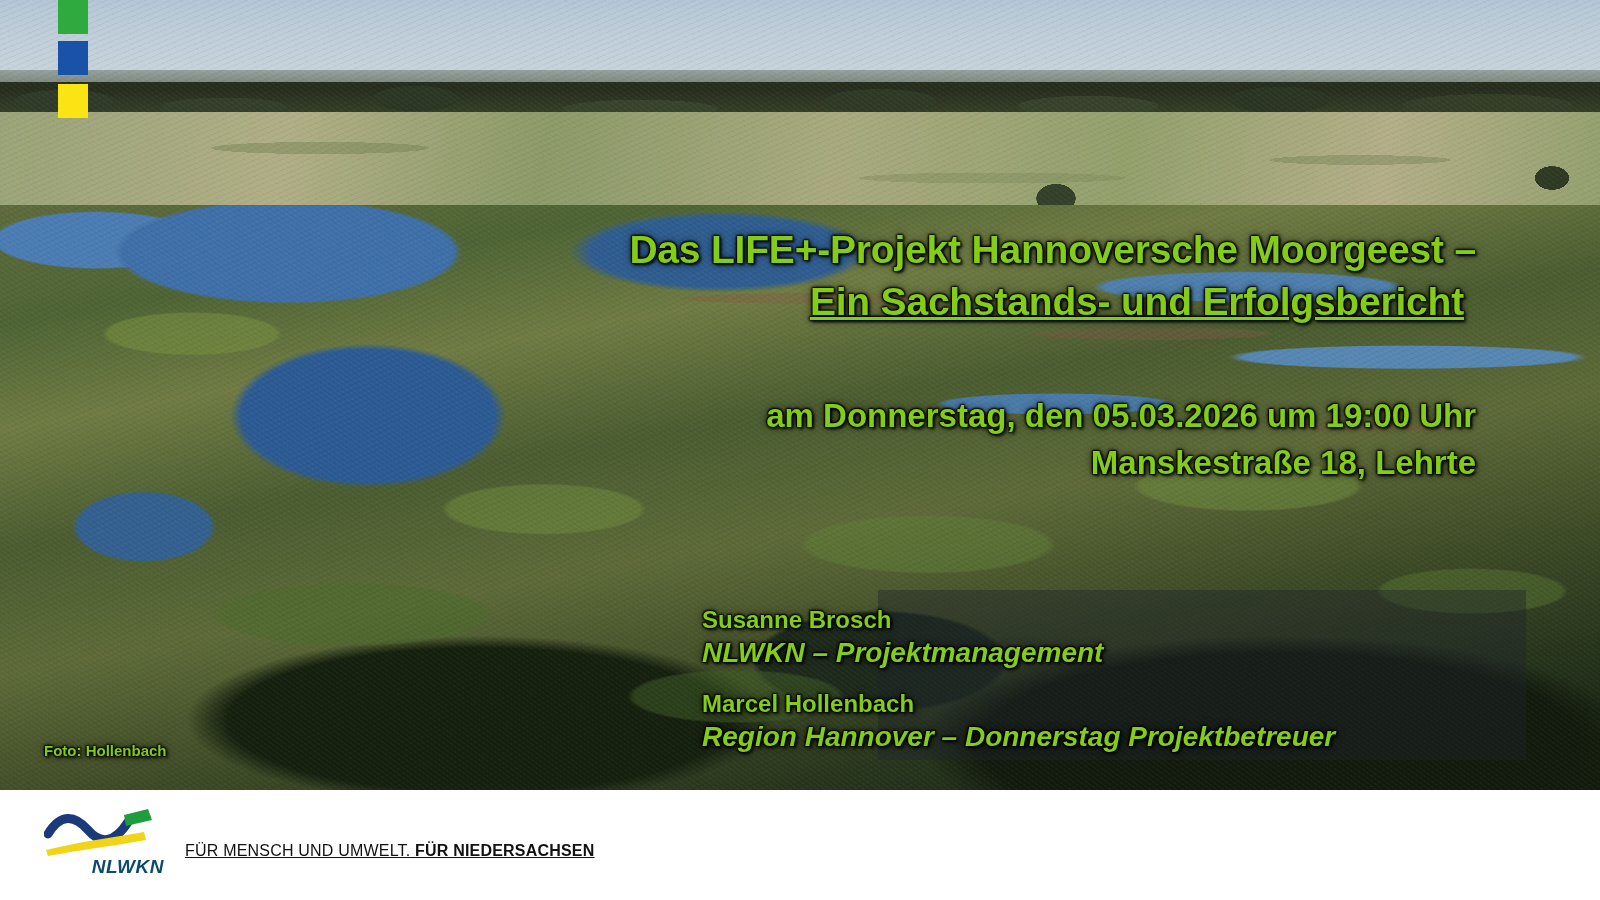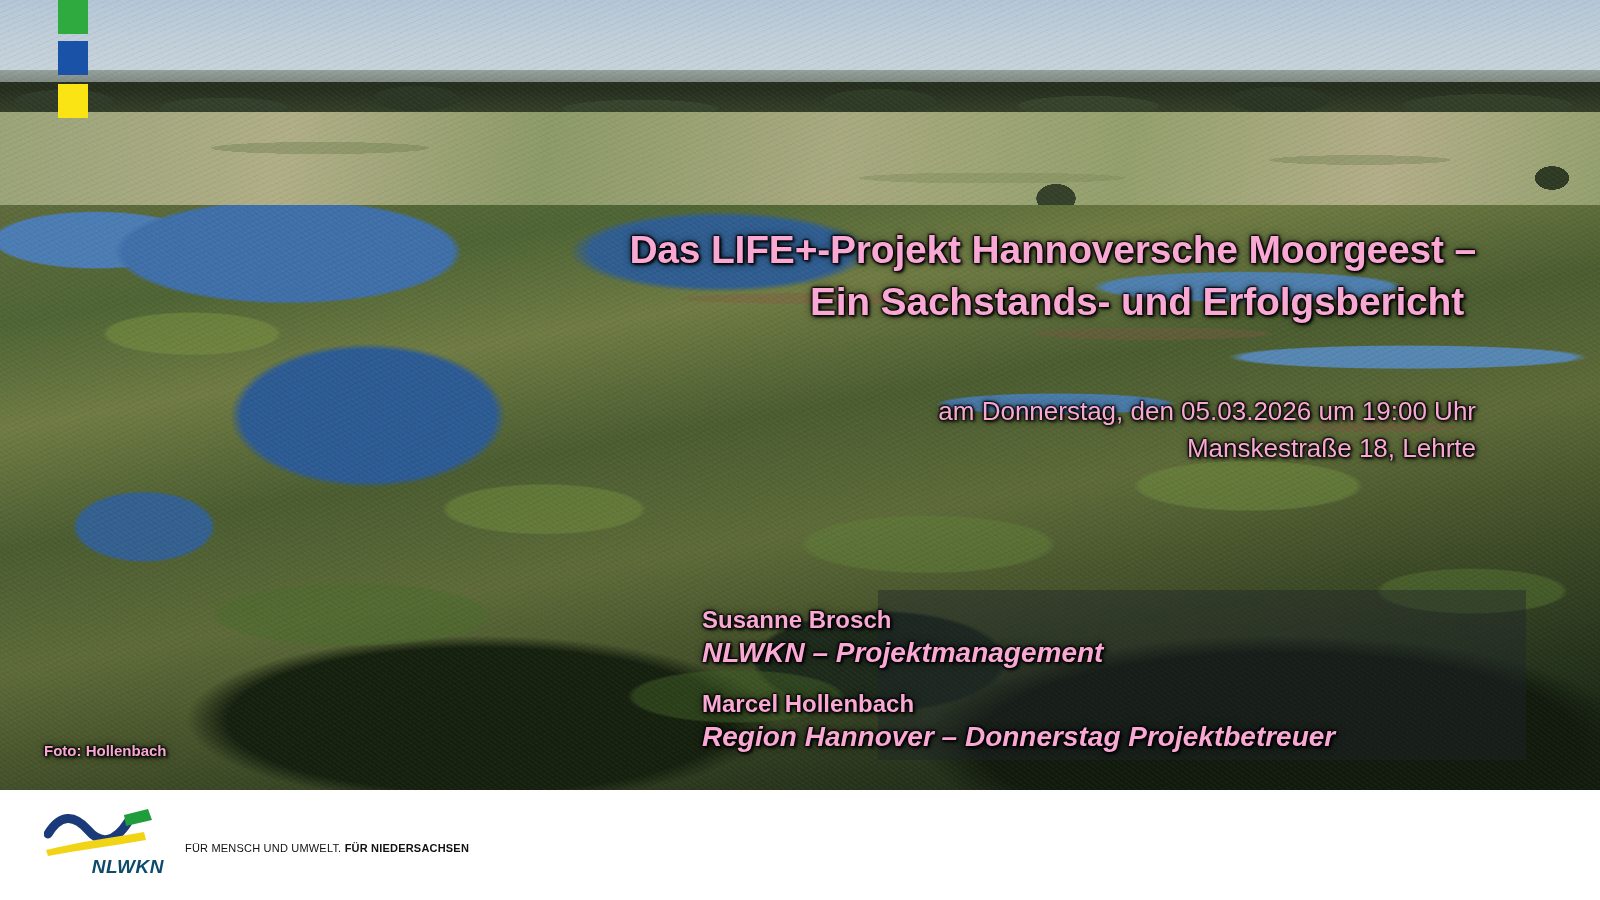--- a/index.html
+++ b/index.html
@@ -86,37 +86,37 @@
   }
 
   
   .sq{position:absolute;width:30px;height:34px;}
   .sq-green{left:58px;top:0px;background:#2faa3f;}
   .sq-blue{left:58px;top:41px;background:#1a52a8;}
   .sq-yellow{left:58px;top:84px;background:#fbe413;}
 
   
   .txt-shadow{
-    color:#f9a8d4;
+    color:#84cc16;
     text-shadow:
       2px 2px 3px rgba(0,0,0,.95),
       -1px -1px 2px rgba(0,0,0,.8),
        1px -1px 2px rgba(0,0,0,.8),
       -1px  1px 2px rgba(0,0,0,.8),
        0 0 9px rgba(0,0,0,.75);
   }
   .title{
     position:absolute;right:124px;top:224px;width:1180px;
     text-align:right;font-size:39px;font-weight:bold;line-height:1.34;
     letter-spacing:-.2px;
   }
-  .title .l2{padding-right:12px;}
+  .title .l2{padding-right:12px;text-decoration:underline;}
   .when{
     position:absolute;right:124px;top:393px;width:1180px;
-    text-align:right;font-size:26px;font-weight:normal;line-height:1.42;
+    text-align:right;font-size:33px;font-weight:bold;line-height:1.42;
   }
 
   
   .panel{
     position:absolute;left:878px;top:590px;width:648px;height:170px;
     background:rgba(30,36,44,.42);
   }
   .speakers{
     position:absolute;right:78px;top:604px;width:820px;
     text-align:left;line-height:1.3;
@@ -139,21 +139,21 @@
     position:relative;width:1600px;height:110px;
   }
 
   
   .nlwkn{position:absolute;left:44px;top:14px;width:120px;height:76px;}
   .nlwkn .word{
     position:absolute;left:0;top:52px;width:120px;text-align:right;
     font-size:19px;font-weight:bold;font-style:italic;color:#0c4a6e;letter-spacing:.5px;
   }
   .claim{
-    position:absolute;left:185px;top:52px;font-size:11px;color:#111;letter-spacing:.2px;
+    position:absolute;left:185px;top:52px;font-size:16px;color:#111;letter-spacing:.2px;text-decoration:underline;
   }
   .claim b{font-weight:bold;}
 </style>
 </head>
 <body>
 
 <div class="poster">
 
   <div class="photo">
     <div class="sky"></div>

